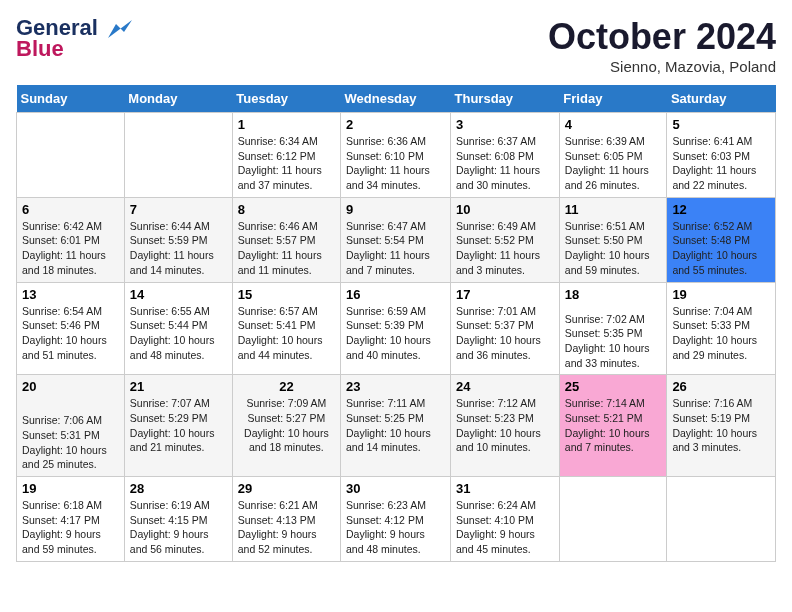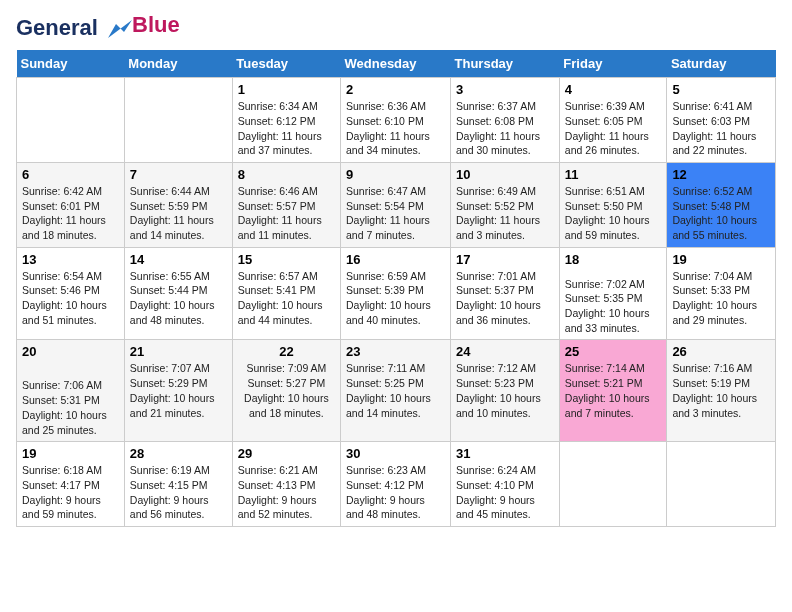--- a/index.html
+++ b/index.html
@@ -11,20 +11,21 @@
       padding: 16px;
     }
     .header {
       display: flex;
       justify-content: space-between;
       align-items: flex-start;
       margin-bottom: 10px;
     }
     .logo {
       display: flex;
+      flex-direction: column;
       align-items: flex-start;
     }
     .title-block {
       text-align: right;
     }
     .month-title {
       font-size: 36px;
       font-weight: bold;
       color: #1a1a2e;
     }
@@ -74,20 +75,24 @@
     <div style="display:flex; align-items:center;">
       <div style="font-size:22px; font-weight:bold; color:#1a3060; line-height:1.1;">
         <span>General</span>
         <svg width="26" height="18" viewBox="0 0 26 18" style="vertical-align:middle; margin-left:2px;">
           <polygon points="2,18 10,4 18,12 26,0" fill="#2979c8"></polygon>
         </svg>
       </div>
     </div>
     <div style="font-size:22px; font-weight:bold; color:#be185d; margin-top:-4px;">Blue</div>
   </div>
+  <div class="title-block">
+    <div class="month-title">October 2024</div>
+    <div class="subtitle">Sienno, Mazovia, Poland</div>
+  </div>
 </div>
 
 <table>
   <thead>
     <tr id="header-row">
         <th>Sunday</th>
         <th>Monday</th>
         <th>Tuesday</th>
         <th>Wednesday</th>
         <th>Thursday</th>

